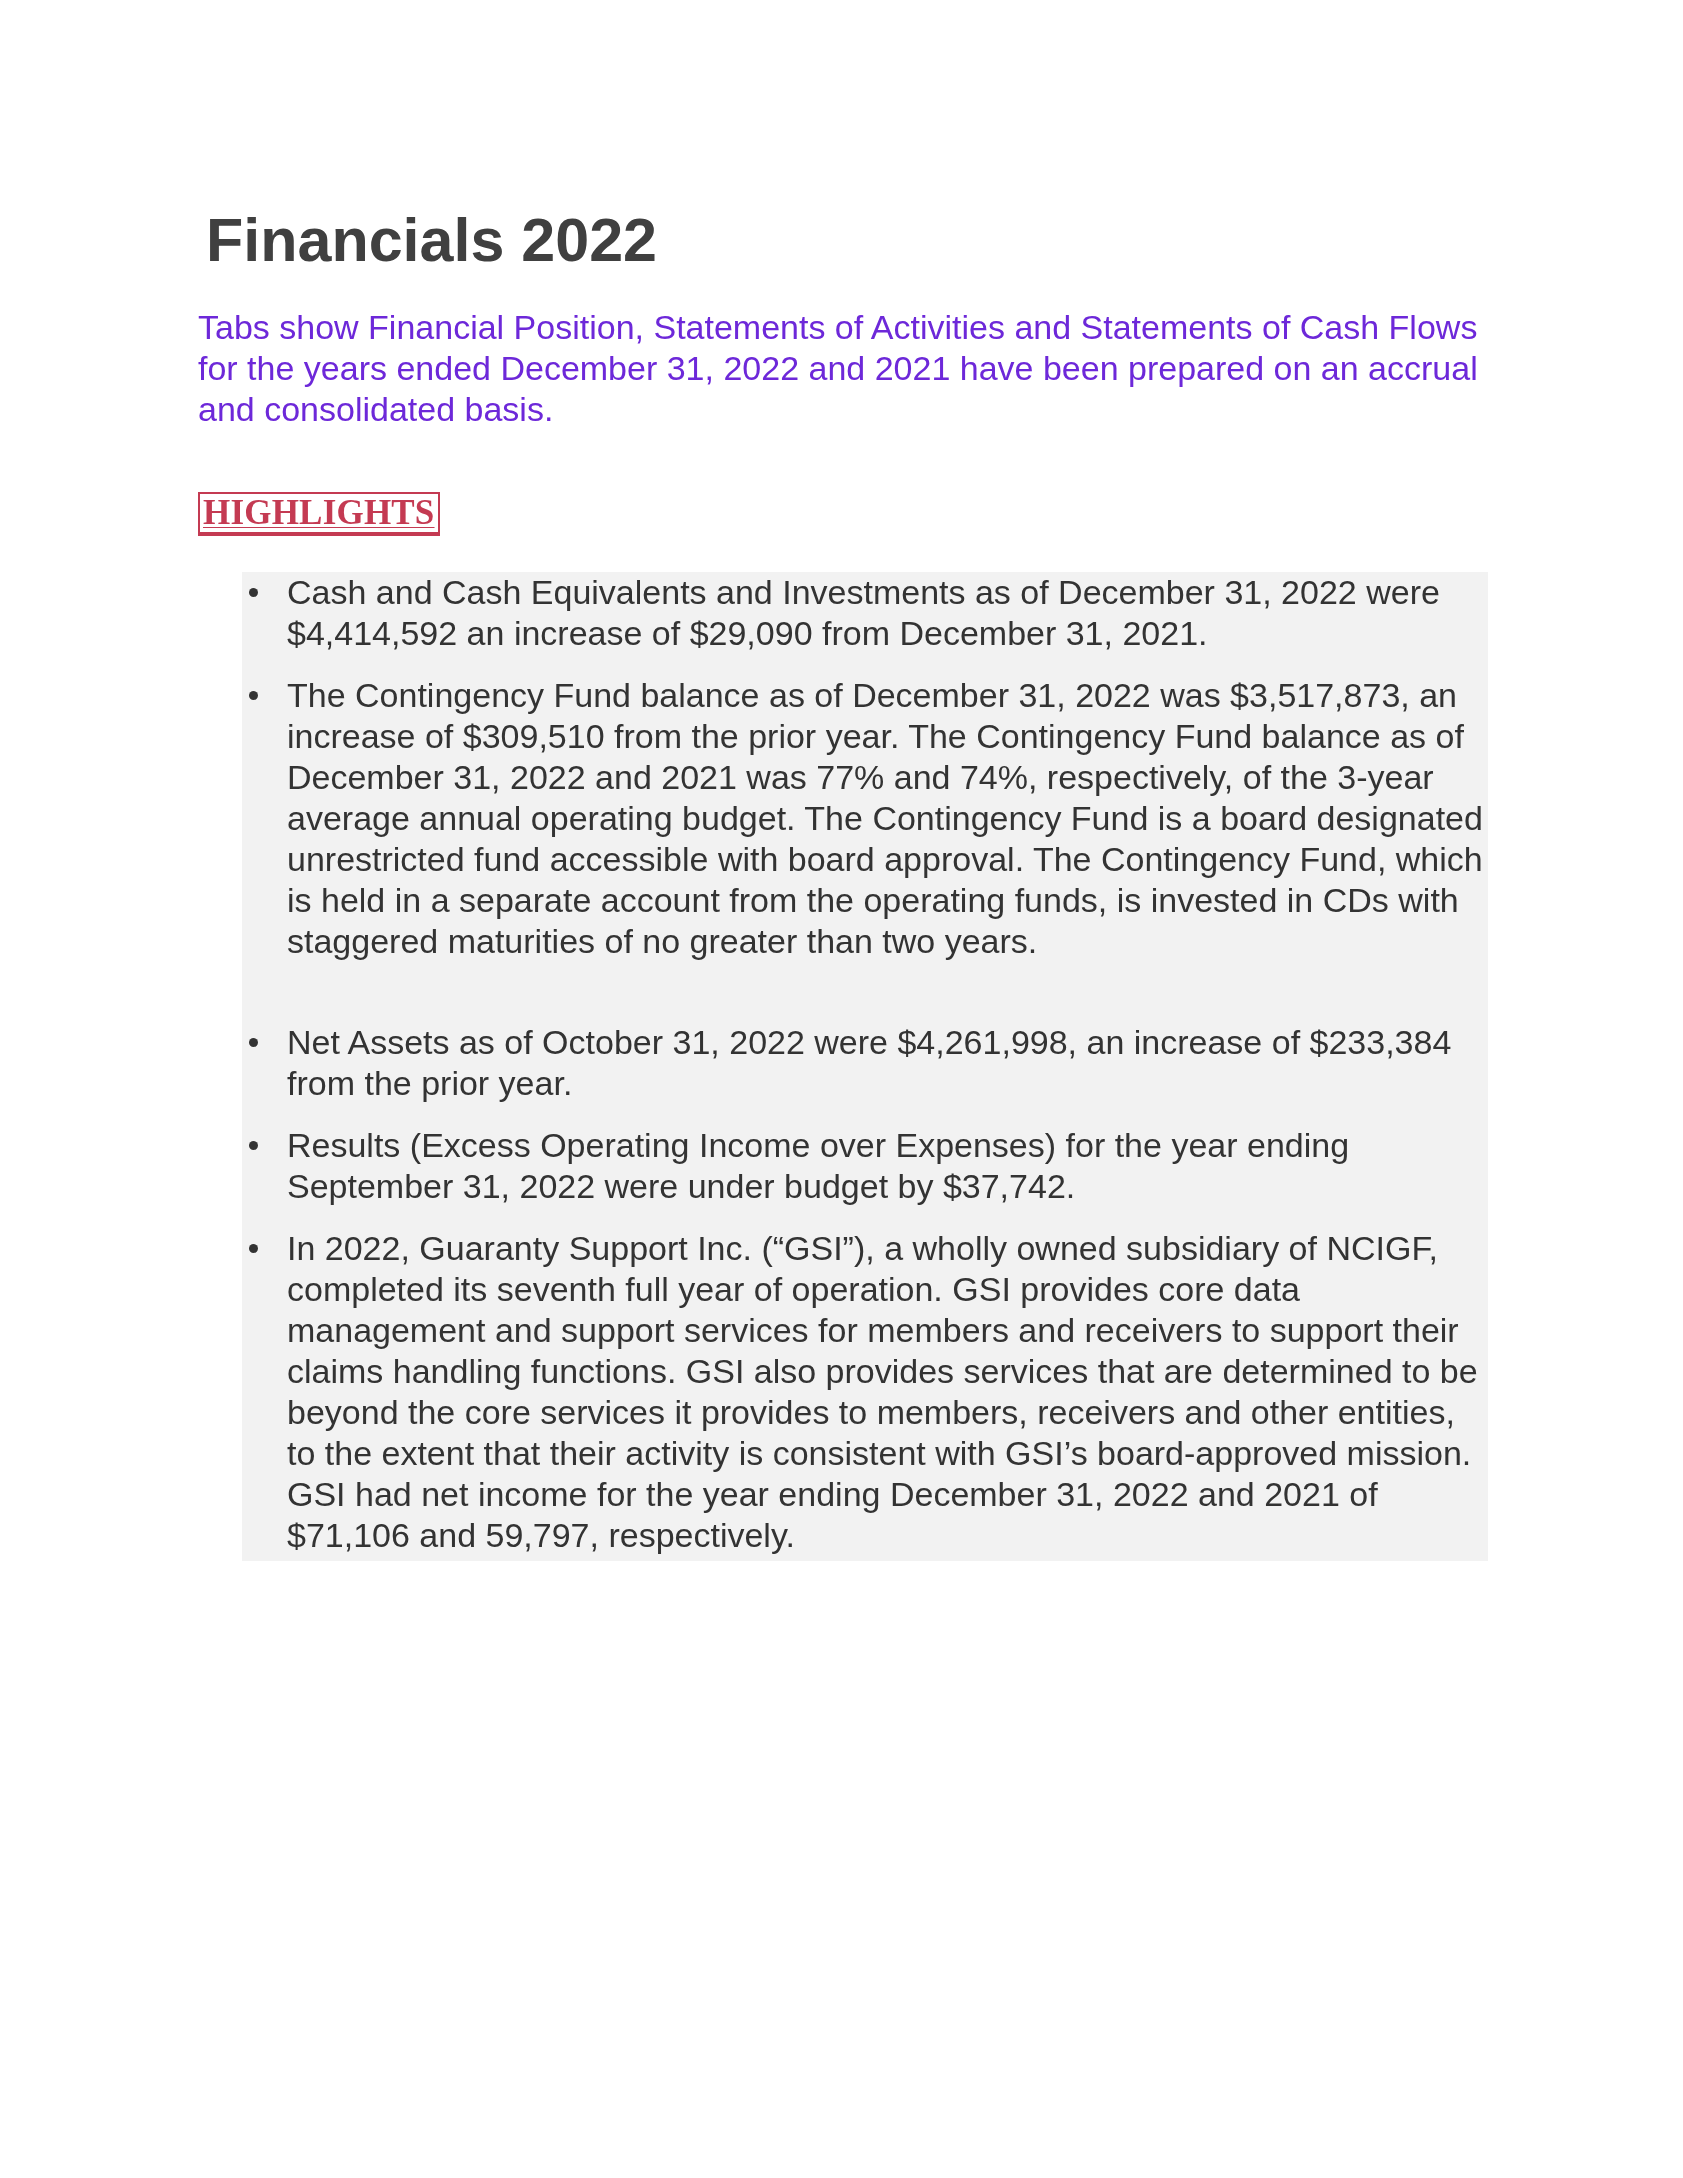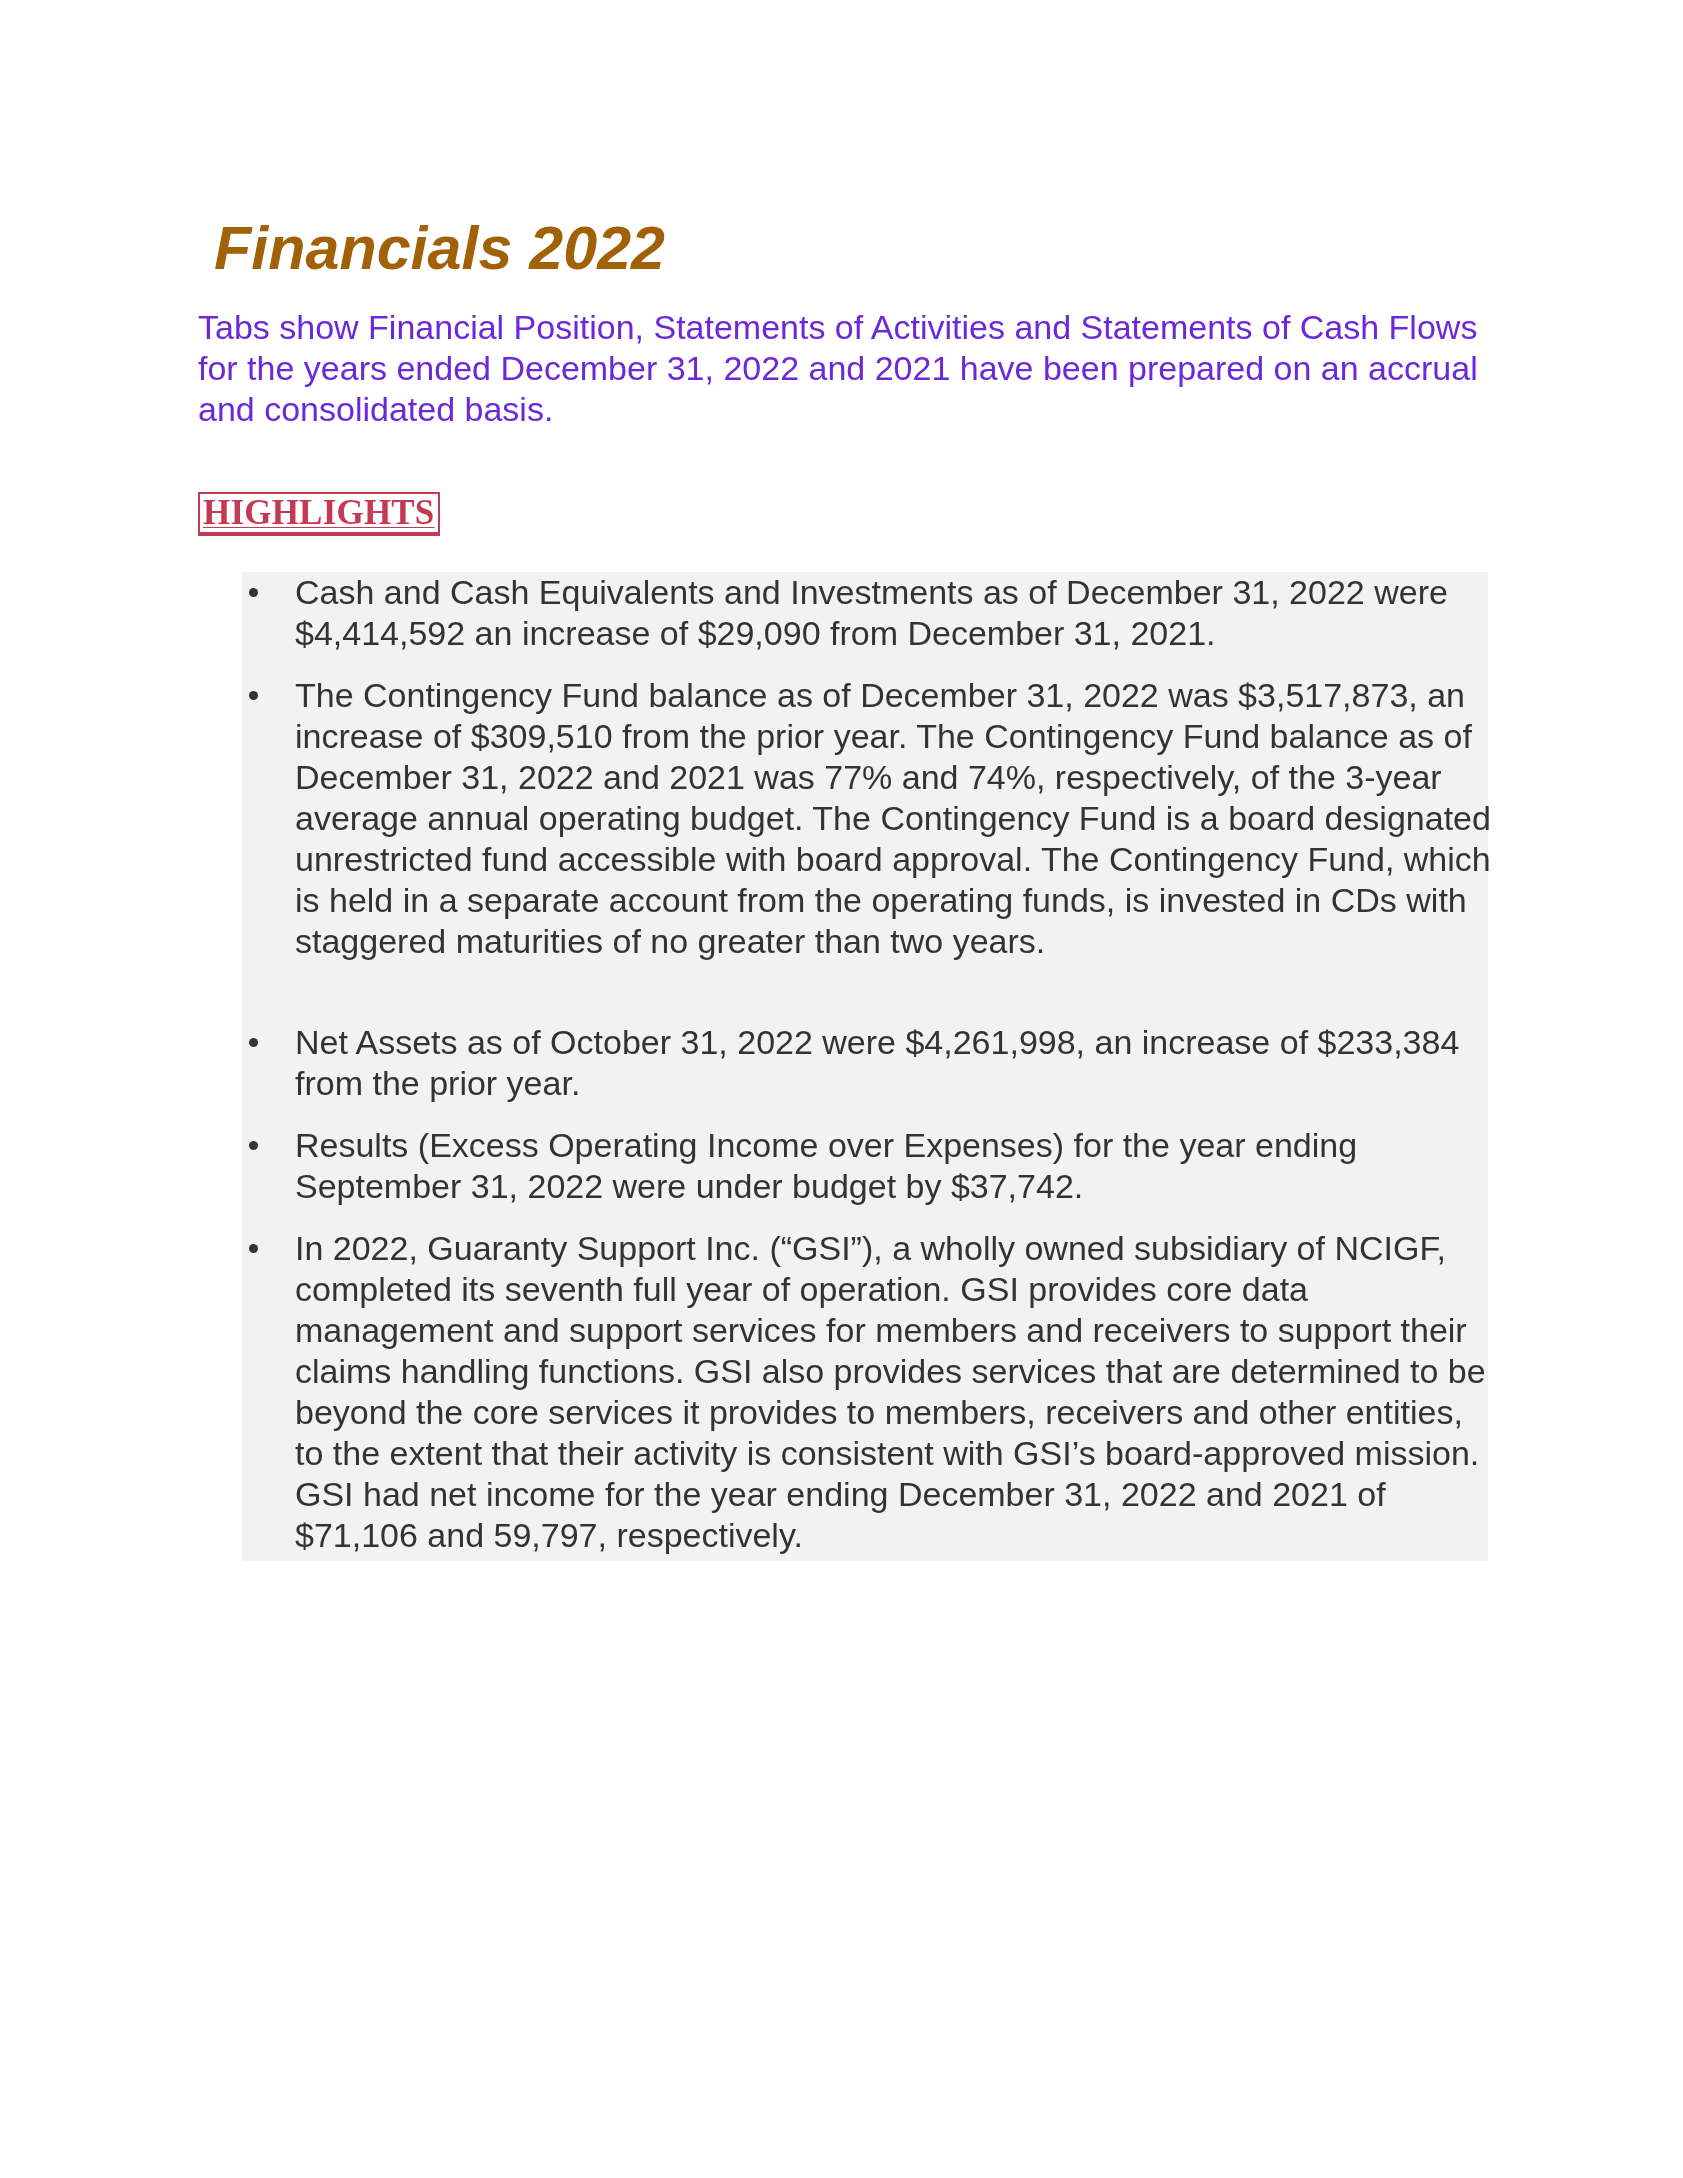--- a/index.html
+++ b/index.html
@@ -1,21 +1,21 @@
 <!DOCTYPE html>
 <html><head>
   <meta charset="utf-8">
   <style>
     html, body { margin: 0; padding: 0; background: #ffffff; }
     body { width: 1683px; height: 2178px; position: relative; overflow: hidden; }
     .page { position: absolute; left: 0; top: 0; width: 1683px; height: 2178px; }
     .title {
       position: absolute; left: 198px; top: 196px;
       font-family: "Liberation Sans", sans-serif; font-weight: bold;
-      font-size: 61px; line-height: 73px; color: #a16207; margin: 16px; font-style: italic;
+      font-size: 61px; line-height: 73px; color: #404040; margin: 8px;
     }
     .intro {
       position: absolute; left: 198px; top: 307px; width: 1297px;
       font-family: "Liberation Sans", sans-serif; font-size: 34px; line-height: 41px;
       color: #6d28d9; margin: 0;
     }
     .highlights-box {
       position: absolute; left: 198px; top: 492px;
       border: 2px solid #c43a52; border-bottom-width: 4px;
       padding: 0 3px; height: 38px; box-sizing: content-box;
@@ -29,21 +29,21 @@
     }
     .bullets { list-style: none; margin: 0; padding: 0; position: absolute; left: 0; top: 0; width: 100%; }
     .bullet {
       position: absolute; left: 0; width: 1246px;
       font-family: "Liberation Sans", sans-serif; font-size: 34px; line-height: 41px; color: #333333;
     }
     .bullet .dot {
       position: absolute; left: 7px; top: 16px; width: 9px; height: 9px; border-radius: 50%;
       background: #333333;
     }
-    .bullet .text { position: absolute; left: 53px; top: 0; width: 1198px; white-space: normal; }
+    .bullet .text { position: absolute; left: 45px; top: 0; width: 1198px; white-space: normal; }
     .b1 { top: 0px; }
     .b2 { top: 103px; }
     .b3 { top: 450px; }
     .b4 { top: 553px; }
     .b5 { top: 656px; }
   </style>
 </head>
 <body>
 
 <div class="page">

